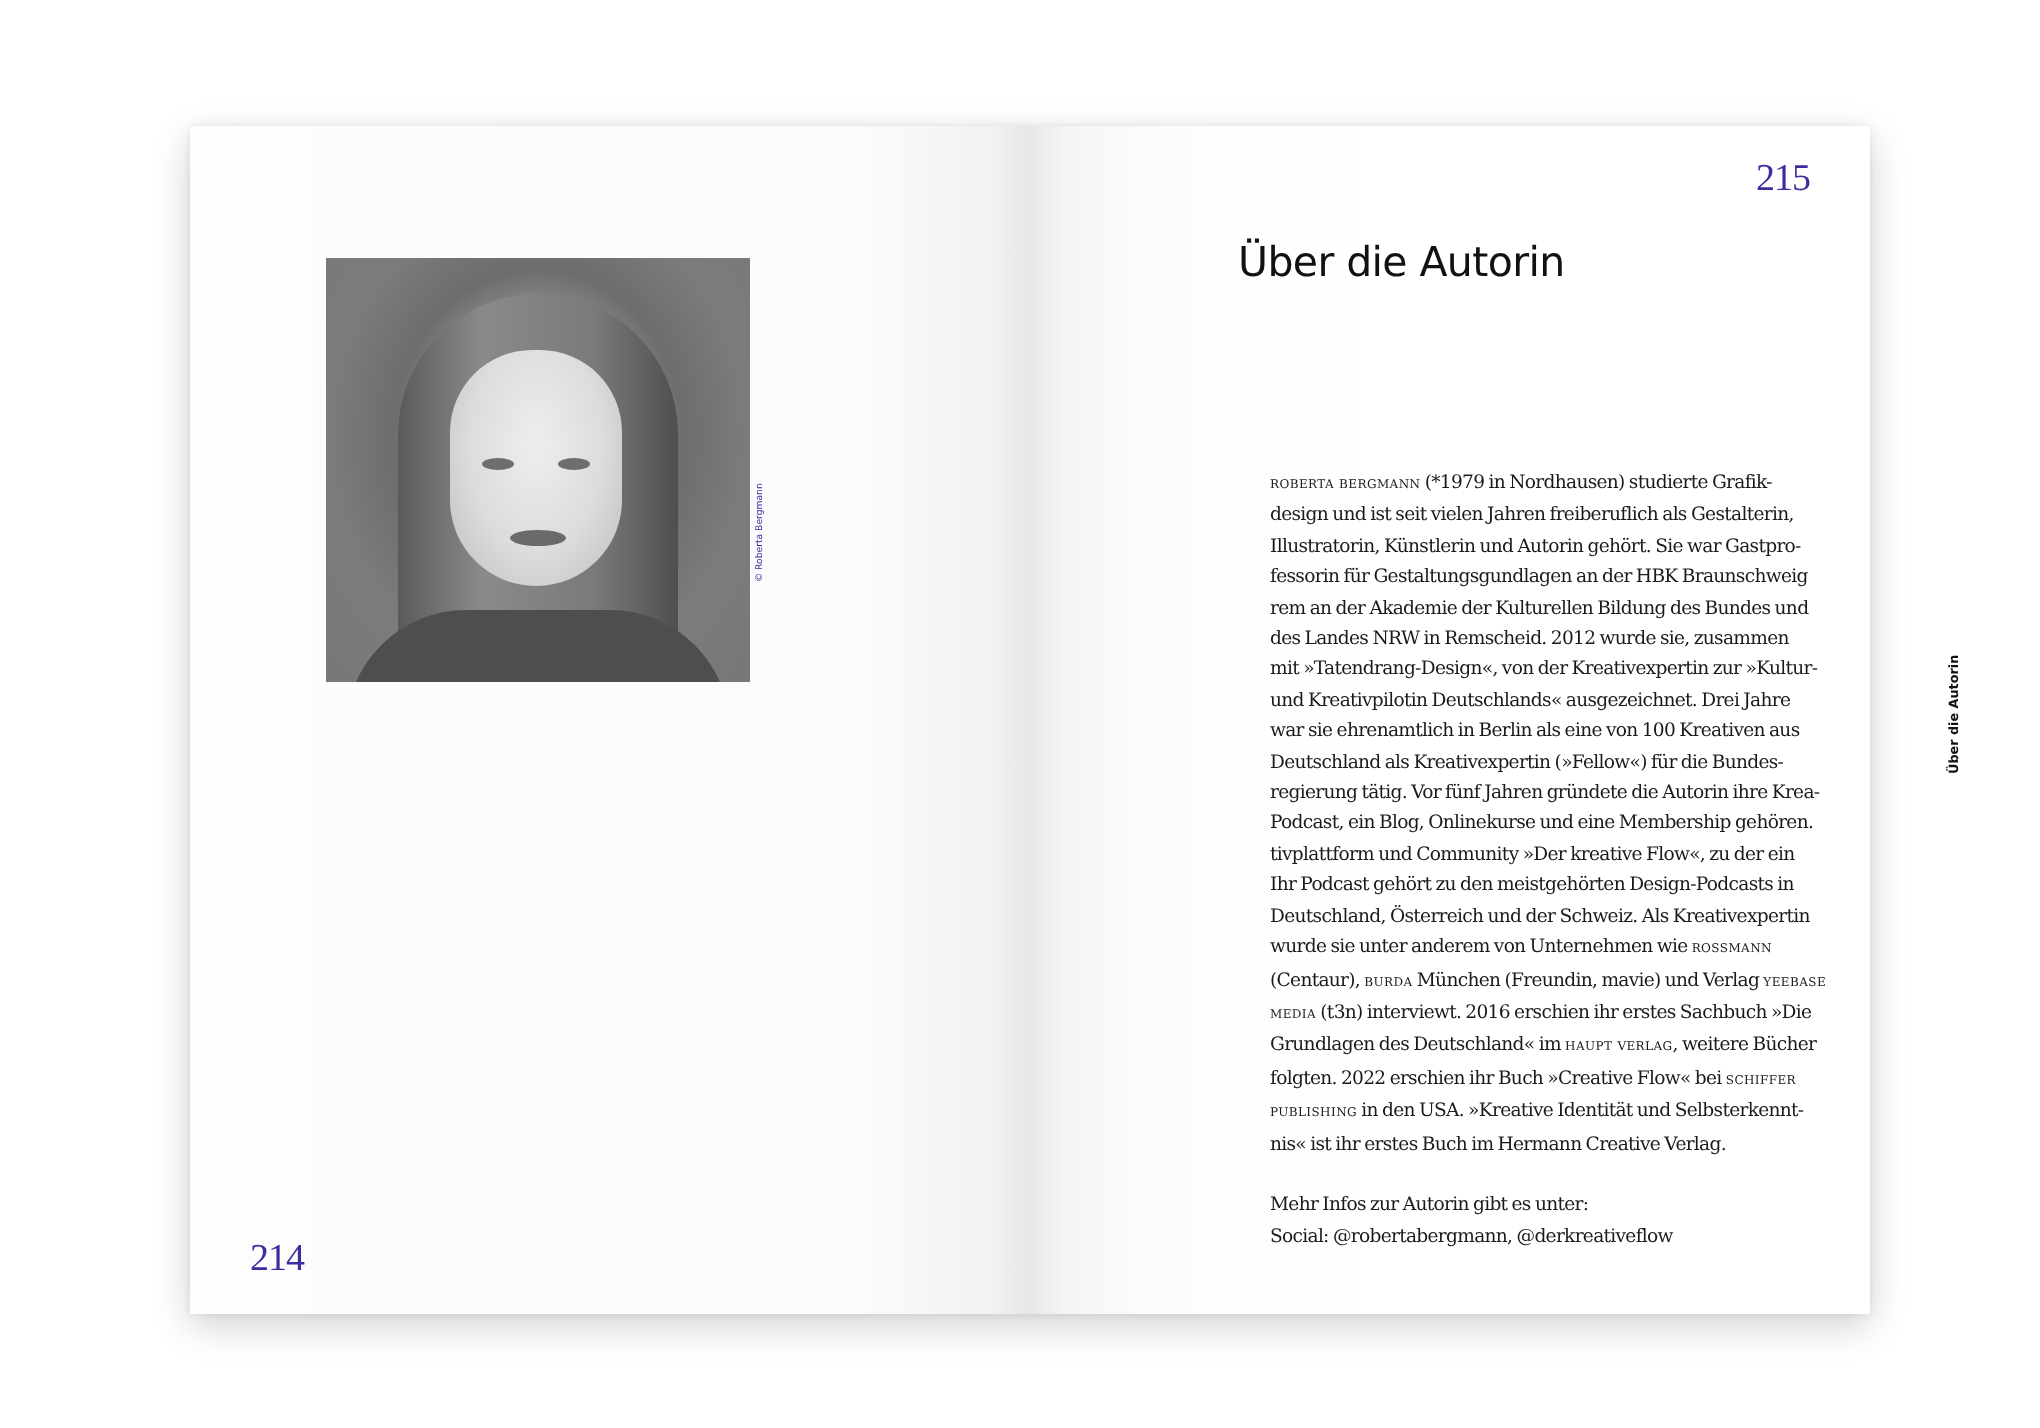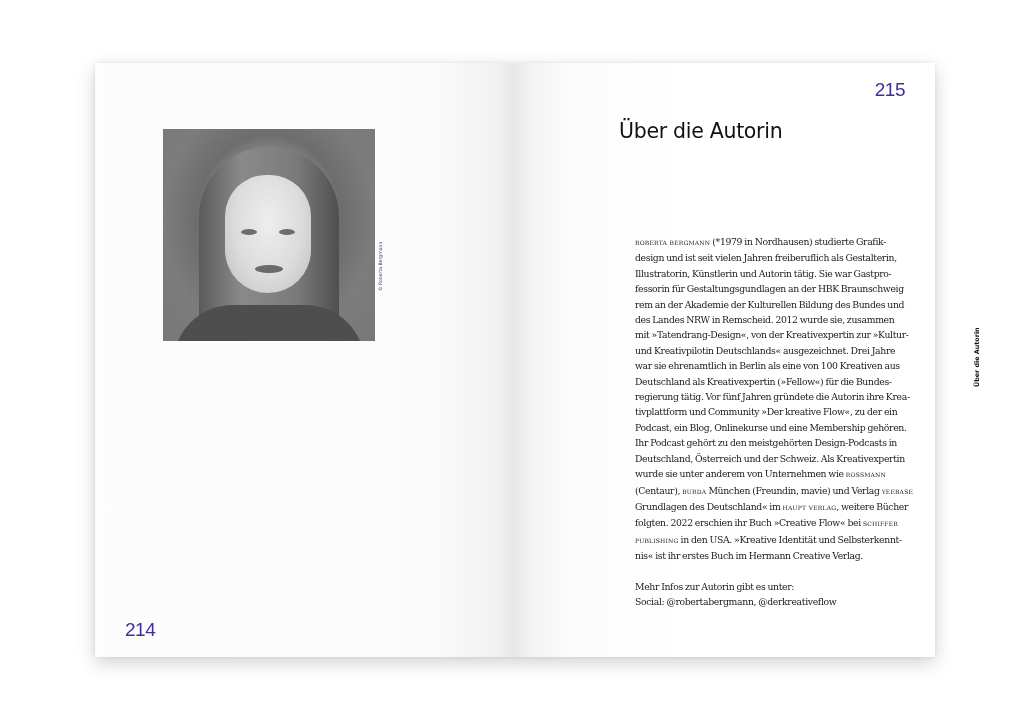--- a/index.html
+++ b/index.html
@@ -1,21 +1,21 @@
 <!DOCTYPE html>
 <html><head>
 <meta charset="utf-8">
 <style>
   html,body{margin:0;padding:0;}
   body{width:1020px;height:714px;background:#ffffff;position:relative;overflow:hidden;font-family:"DejaVu Serif",serif;}
   .book{position:absolute;left:95px;top:63px;width:840px;height:594px;box-shadow:0 6px 18px rgba(0,0,0,0.18),0 0 4px rgba(0,0,0,0.08);}
   .page{position:absolute;top:0;height:594px;background:#fbfbfb;}
   .page.left{left:0;width:420px;background:linear-gradient(to right,#fdfdfd 0%,#fbfbfb 80%,#f1f1f1 96%,#e6e6e6 100%);}
   .page.right{left:420px;width:420px;background:linear-gradient(to right,#e8e8e8 0%,#f4f4f4 4%,#fcfcfc 14%,#ffffff 40%,#ffffff 100%);}
-  .pagenum{position:absolute;font-family:Liberation Sans, sans-serif;font-size:19px;color:#3b2fa0;letter-spacing:-0.5px;}
+  .pagenum{position:absolute;font-family:Liberation Serif, serif;font-size:19px;color:#3b2fa0;letter-spacing:-0.5px;}
   .pagenum.left{left:30px;top:556px;}
   .pagenum.right{right:30px;top:16px;}
   .photo{position:absolute;left:68px;top:66px;width:212px;height:212px;background:radial-gradient(ellipse at 50% 42%,#e2e2e2 0%,#cfcfcf 18%,#8e8e8e 34%,#6d6d6d 48%,#7c7c7c 70%,#777 100%);overflow:hidden;}
   .photo .hair{position:absolute;left:36px;top:18px;width:140px;height:200px;border-radius:70px 70px 20px 20px;background:linear-gradient(to right,#5a5a5a,#8a8a8a 30%,#7a7a7a 70%,#4f4f4f);}
   .photo .face{position:absolute;left:62px;top:46px;width:86px;height:118px;border-radius:44px 44px 46px 46px;background:radial-gradient(ellipse at 50% 40%,#eeeeee 0%,#dcdcdc 55%,#bdbdbd 100%);}
   .photo .eye{position:absolute;top:54px;width:16px;height:6px;border-radius:50%;background:#6e6e6e;}
   .photo .mouth{position:absolute;left:30px;top:90px;width:28px;height:8px;border-radius:50%;background:#6a6a6a;}
   .photo .shirt{position:absolute;left:10px;top:176px;width:192px;height:60px;border-radius:60px 60px 0 0;background:#4e4e4e;}
   .credit{position:absolute;left:283px;top:228px;transform-origin:left top;transform:rotate(-90deg);font-family:"DejaVu Sans",sans-serif;font-size:4.6px;color:#3b2fa0;white-space:nowrap;}
   .running-head{position:absolute;left:458px;top:324px;transform-origin:left top;transform:rotate(-90deg);font-family:"DejaVu Sans",sans-serif;font-size:6.4px;color:#111;white-space:nowrap;font-weight:bold;}
@@ -43,35 +43,36 @@
     <div class="pagenum left">214</div>
   </div>
 
   <div class="page right">
     <div class="pagenum right">215</div>
     <div class="running-head">Über die Autorin</div>
     <div class="title">Über die Autorin</div>
     <div class="body-text" id="bio">
         <span class="line"><span class="sc">roberta bergmann</span><span> (*1979 in Nordhausen) studierte Grafik-</span></span>
         <span class="line">design und ist seit vielen Jahren freiberuflich als Gestalterin,</span>
-        <span class="line">Illustratorin, Künstlerin und Autorin tätig. Sie war Gastpro-</span>
+        <span class="line">Illustratorin, Künstlerin und Autorin gehört. Sie war Gastpro-</span>
         <span class="line">fessorin für Gestaltungsgundlagen an der HBK Braunschweig</span>
         <span class="line">rem an der Akademie der Kulturellen Bildung des Bundes und</span>
         <span class="line">des Landes NRW in Remscheid. 2012 wurde sie, zusammen</span>
         <span class="line">mit »Tatendrang-Design«, von der Kreativexpertin zur »Kultur-</span>
         <span class="line">und Kreativpilotin Deutschlands« ausgezeichnet. Drei Jahre</span>
         <span class="line">war sie ehrenamtlich in Berlin als eine von 100 Kreativen aus</span>
         <span class="line">Deutschland als Kreativexpertin (»Fellow«) für die Bundes-</span>
         <span class="line">regierung tätig. Vor fünf Jahren gründete die Autorin ihre Krea-</span>
+        <span class="line">Podcast, ein Blog, Onlinekurse und eine Membership gehören.</span>
         <span class="line">tivplattform und Community »Der kreative Flow«, zu der ein</span>
-        <span class="line">Podcast, ein Blog, Onlinekurse und eine Membership gehören.</span>
         <span class="line">Ihr Podcast gehört zu den meistgehörten Design-Podcasts in</span>
         <span class="line">Deutschland, Österreich und der Schweiz. Als Kreativexpertin</span>
         <span class="line"><span>wurde sie unter anderem von Unternehmen wie </span><span class="sc">rossmann</span></span>
         <span class="line"><span>(Centaur), </span><span class="sc">burda</span><span> München (Freundin, mavie) und Verlag </span><span class="sc">yeebase</span></span>
+        <span class="line"><span class="sc">media</span><span> (t3n) interviewt. 2016 erschien ihr erstes Sachbuch »Die</span></span>
         <span class="line"><span>Grundlagen des Deutschland« im </span><span class="sc">haupt verlag</span><span>, weitere Bücher</span></span>
         <span class="line"><span>folgten. 2022 erschien ihr Buch »Creative Flow« bei </span><span class="sc">schiffer</span></span>
         <span class="line"><span class="sc">publishing</span><span> in den USA. »Kreative Identität und Selbsterkennt-</span></span>
         <span class="line">nis« ist ihr erstes Buch im Hermann Creative Verlag.</span>
         <span class="line gap"></span>
         <span class="line">Mehr Infos zur Autorin gibt es unter:</span>
         <span class="line">Social: @robertabergmann, @derkreativeflow</span>
       </div>
   </div>
 </div>

